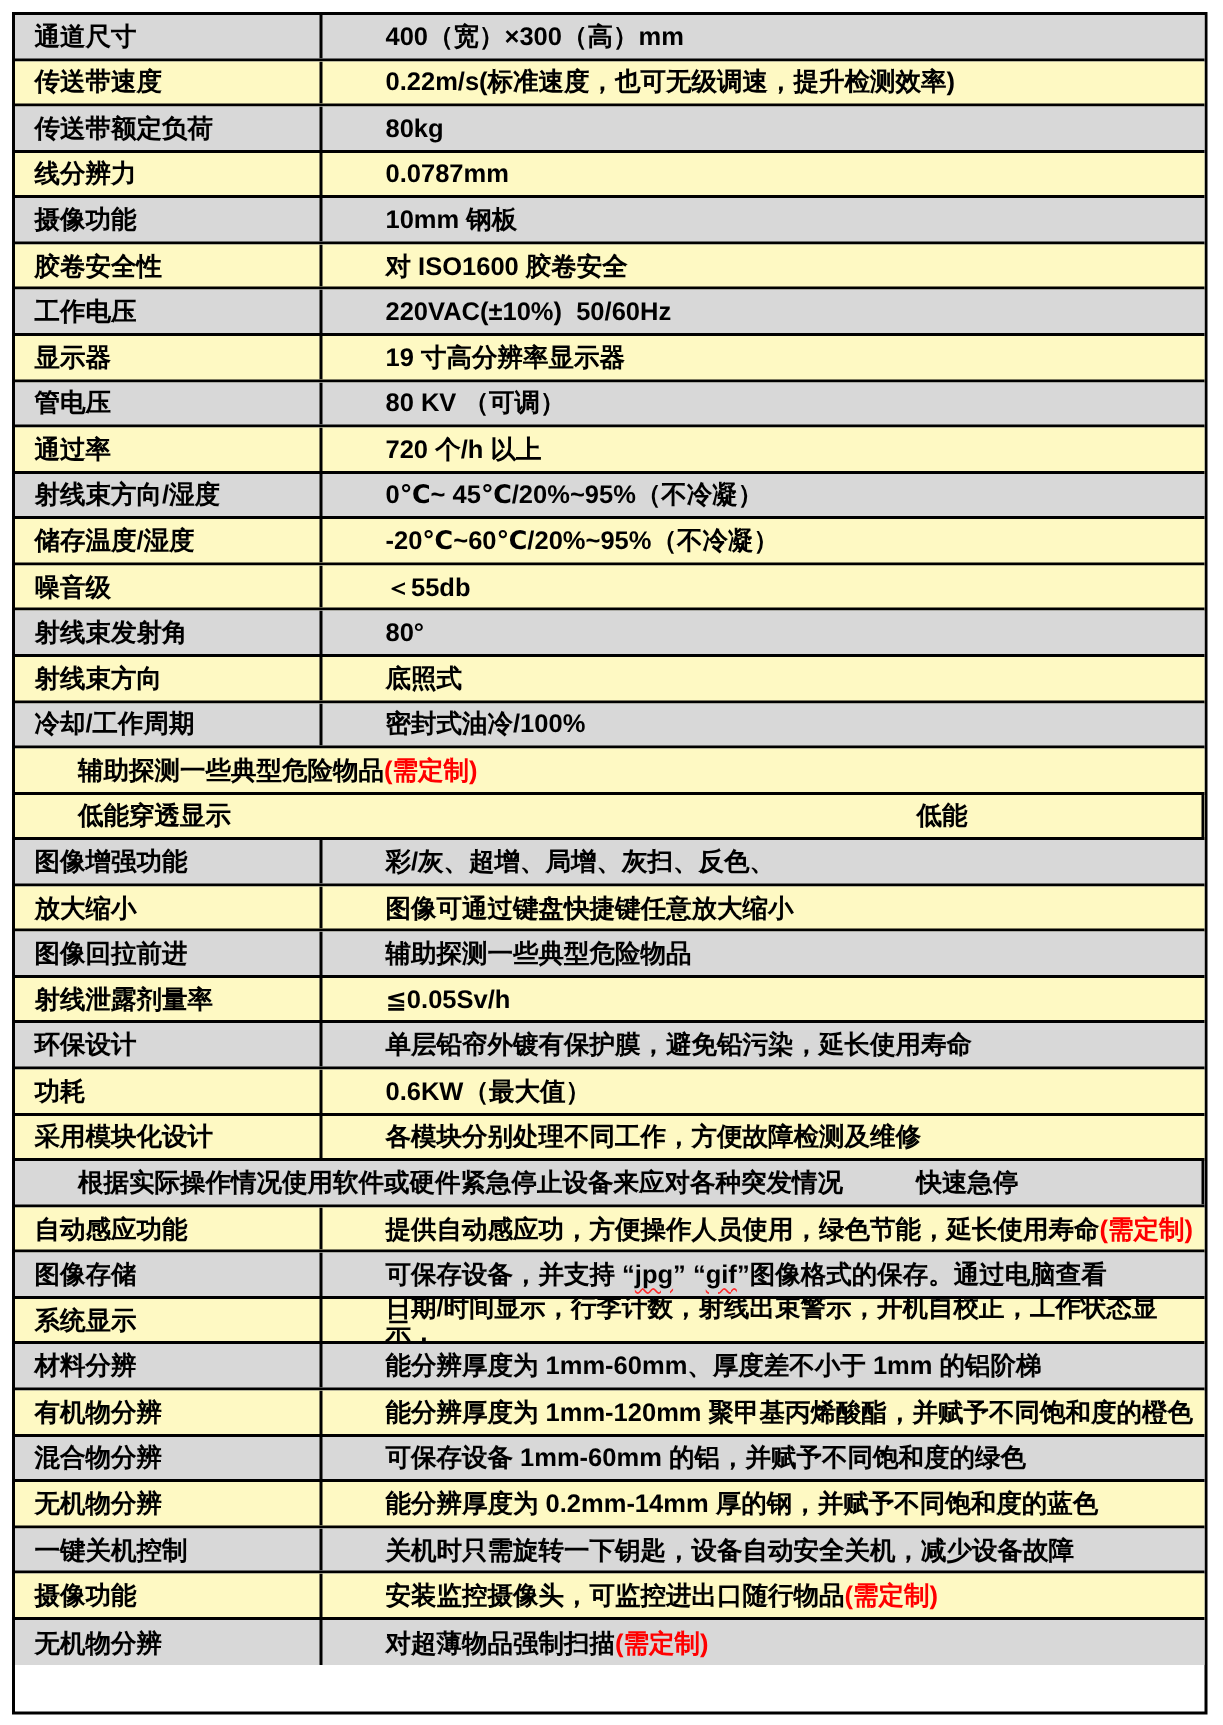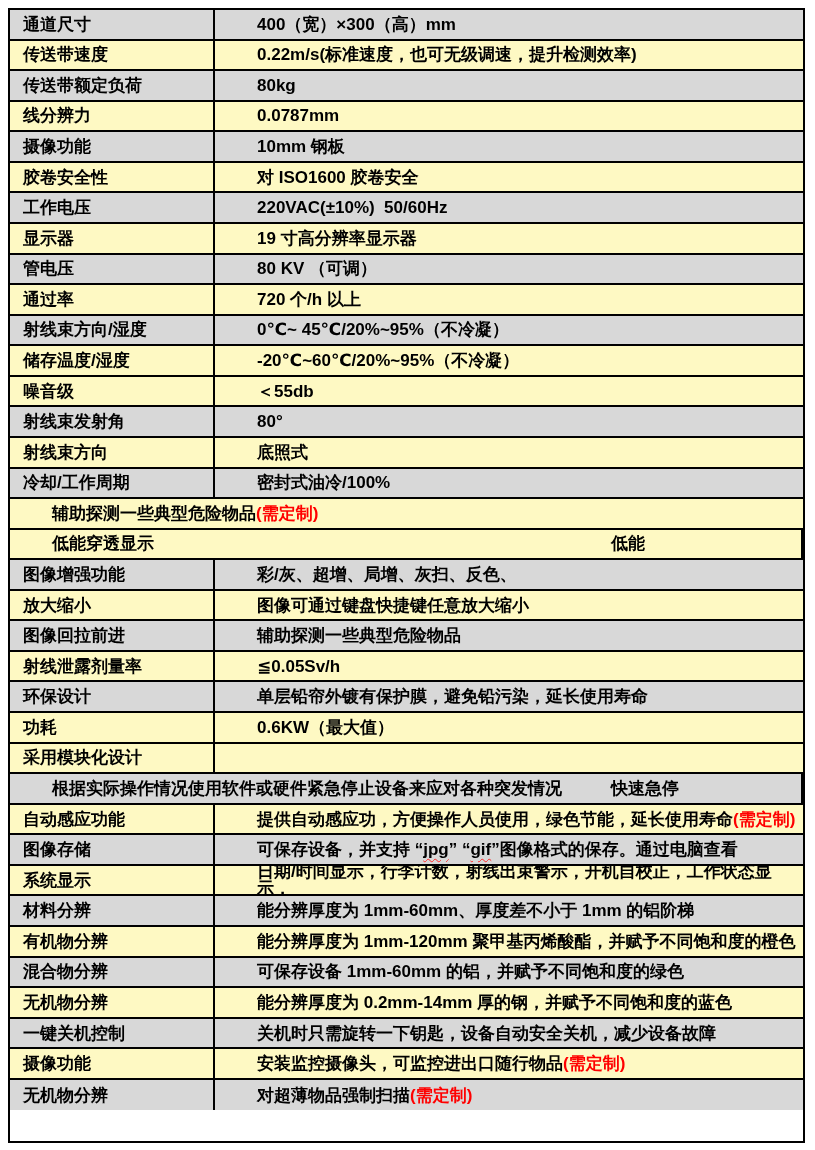--- a/index.html
+++ b/index.html
@@ -167,20 +167,21 @@
     <div class="spec-row shaded">
       <div class="cell label-cell">环保设计</div>
       <div class="cell value-cell"><span>单层铅帘外镀有保护膜，避免铅污染，延长使用寿命</span></div>
     </div>
     <div class="spec-row">
       <div class="cell label-cell">功耗</div>
       <div class="cell value-cell"><span>0.6KW（最大值）</span></div>
     </div>
     <div class="spec-row">
       <div class="cell label-cell">采用模块化设计</div>
+      <div class="cell value-cell"><span>各模块分别处理不同工作，方便故障检测及维修</span></div>
     </div>
     <div class="spec-row shaded">
       <div class="cell value-cell"><span>根据实际操作情况使用软件或硬件紧急停止设备来应对各种突发情况</span></div>
       <div class="cell label-cell">快速急停</div>
     </div>
     <div class="spec-row">
       <div class="cell label-cell">自动感应功能</div>
       <div class="cell value-cell"><span>提供自动感应功，方便操作人员使用，绿色节能，延长使用寿命</span><span class="seg-red">(需定制)</span></div>
     </div>
     <div class="spec-row shaded">

